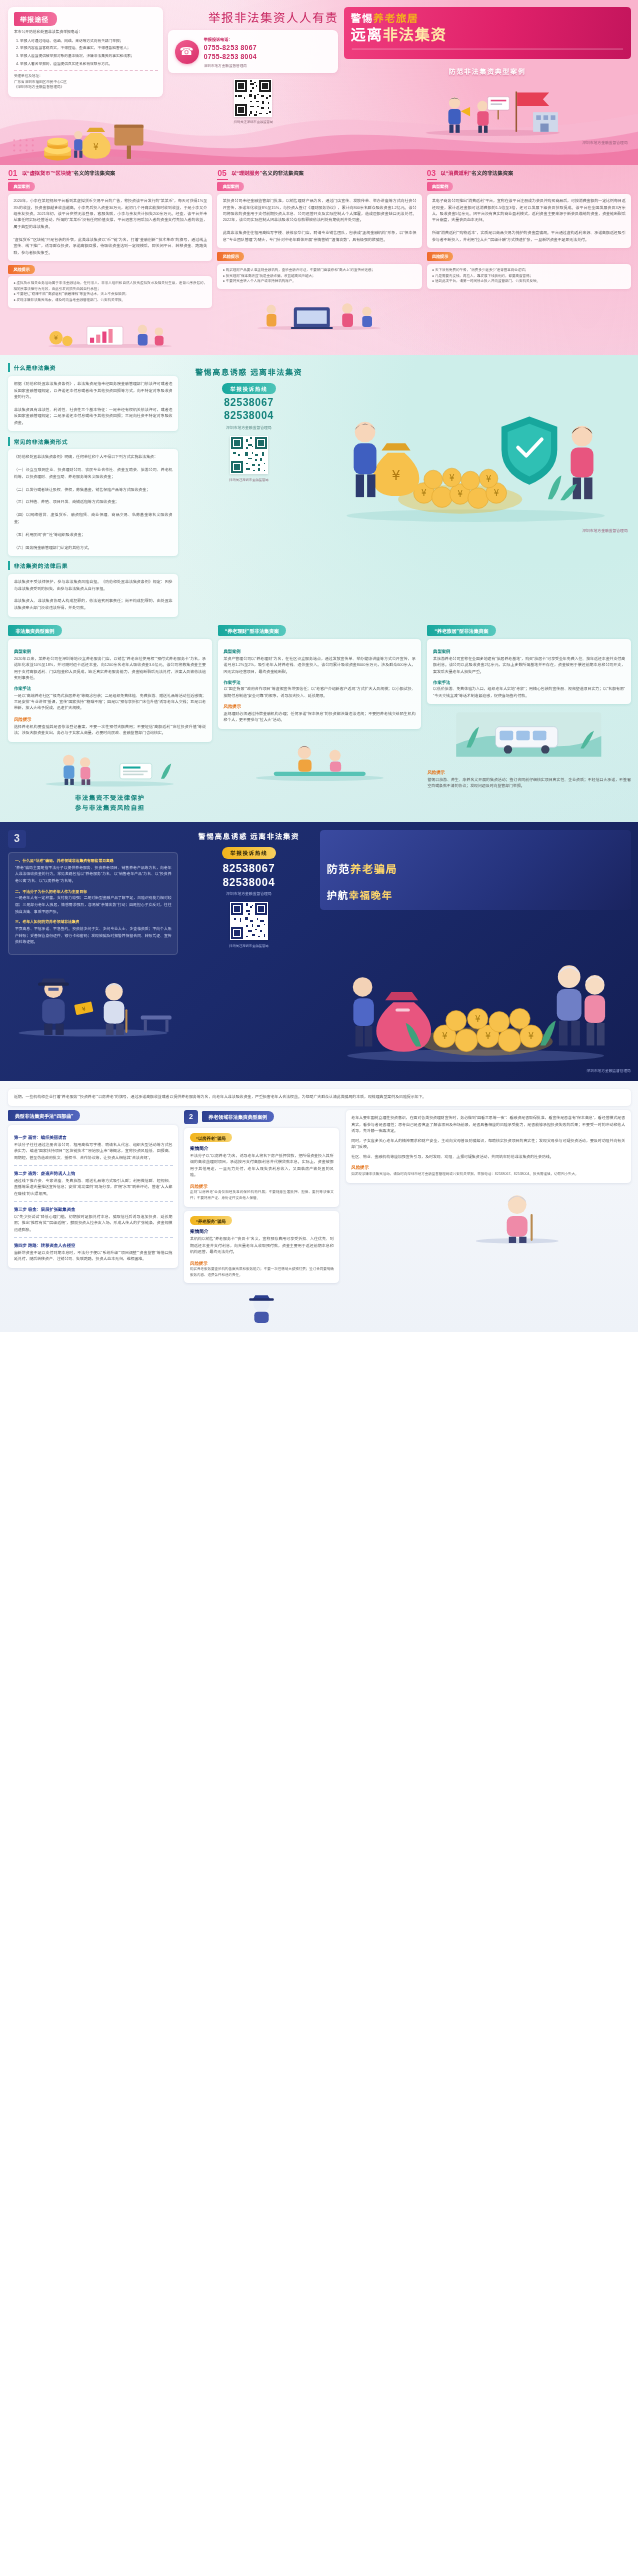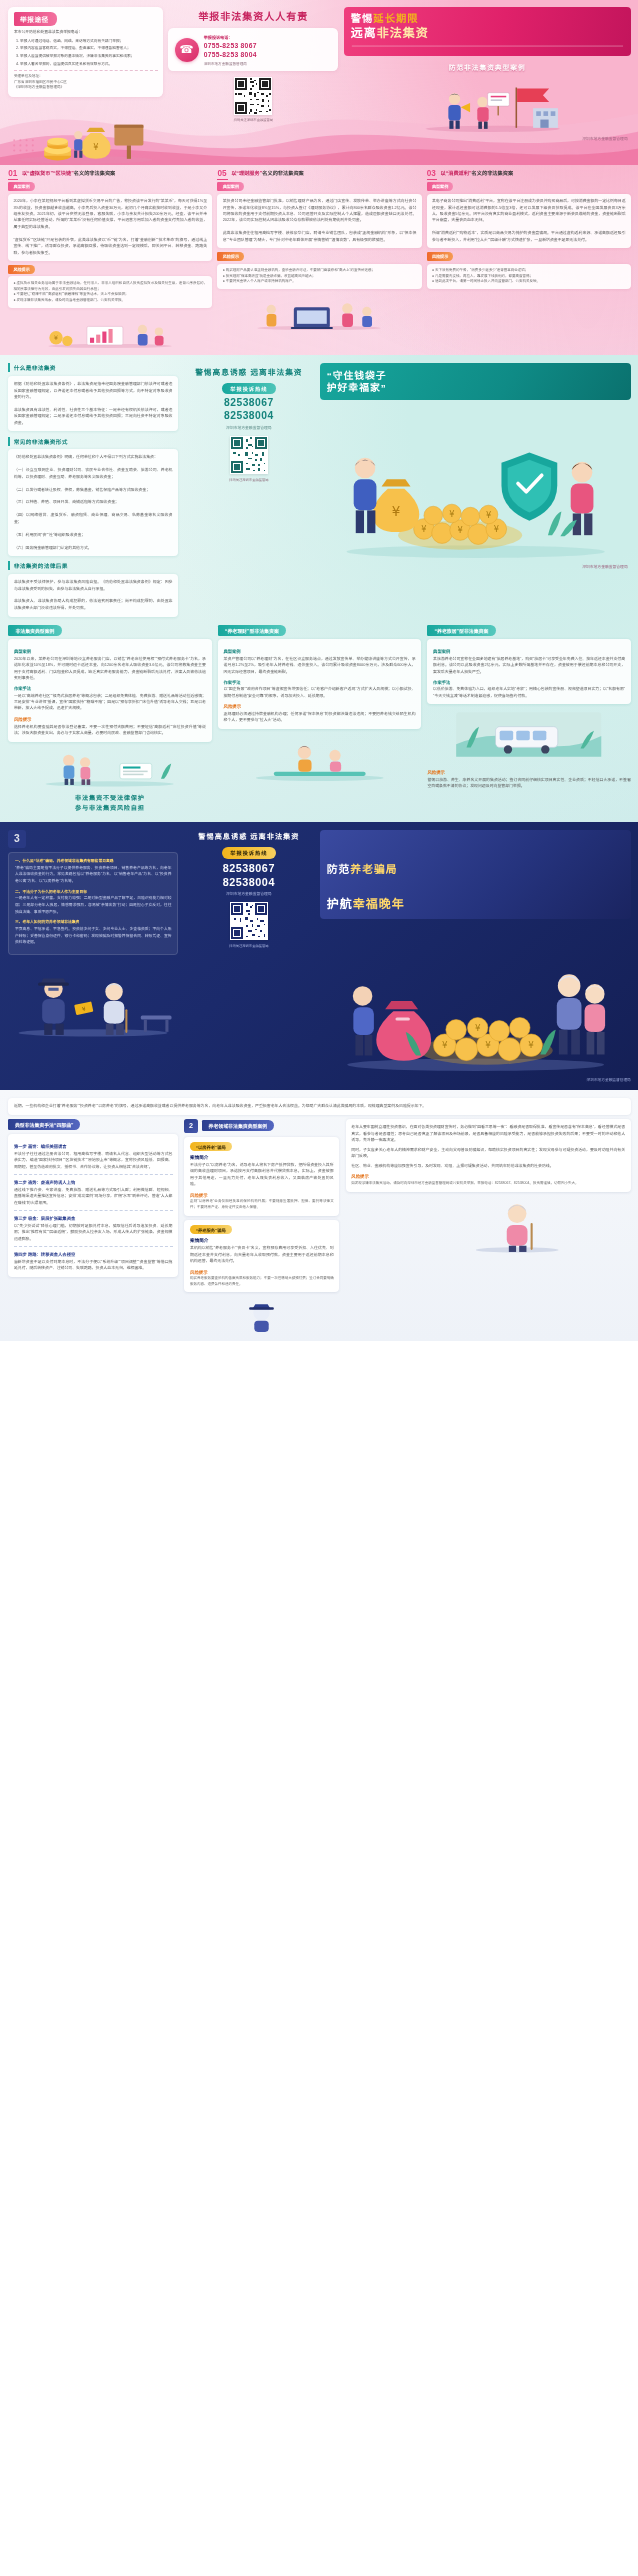--- a/index.html
+++ b/index.html
@@ -65,23 +65,23 @@
   .p1-col-b{width:170px;}
   .p1-col-c{flex:1;}
 
   .box-report{padding:4.6px 5.7px 5.7px 5.7px;}
   .box-report .t{font-size:3.8px;line-height:1.7;color:#555;}
   .box-report ol{margin:2.1px 0 0 0;padding-left:6.2px;}
   .box-report li{font-size:3.7px;line-height:1.7;margin-bottom:1.5px;color:#555;}
   .addr{margin-top:3.1px;font-size:3.6px;line-height:1.6;color:#666;border-top:0.5px dashed #e8bfd2;padding-top:2.6px;}
 
   .center-title{
-    text-align:center;
-    font-size:10px;
-    font-weight:bold;
+    text-align:right;
+    font-size:12px;
+    font-weight:normal;
     color:var(--pink-dark);
     letter-spacing:1px;
     margin:1px 0 5.2px 0;
   }
   .phone-card{padding:5.2px 6.2px;display:flex;align-items:center;gap:5.2px;}
   .phone-icon{
     width:24px;height:24px;border-radius:50%;
     background:linear-gradient(145deg,#f05f91,#d82c68);
     display:flex;align-items:center;justify-content:center;
     color:#fff;font-size:11.3px;flex:0 0 24px;
@@ -103,21 +103,21 @@
   .big-banner{
     position:relative;
     background:linear-gradient(100deg,#ef3d7d 0%,#e0216a 55%,#c3155c 100%);
     border-radius:4.1px;
     padding:6.2px 7.2px;
     color:#fff;
     overflow:hidden;
   }
   .big-banner .l1{font-size:10.3px;font-weight:bold;letter-spacing:1px;line-height:1.15;}
   .big-banner .l1 em{font-style:normal;color:var(--gold);}
-  .big-banner .l2{font-size:12px;font-weight:bold;letter-spacing:1px;line-height:1.2;margin-top:1px;}
+  .big-banner .l2{font-size:15px;font-weight:bold;letter-spacing:1px;line-height:1.2;margin-top:1px;}
   .big-banner .l2 em{font-style:normal;color:#ffe9a8;}
   .sub-title{
     margin-top:6.2px;text-align:center;font-size:6.7px;font-weight:bold;
     color:#fff;letter-spacing:1px;
     text-shadow:0 0.5px 1.5px rgba(170,20,80,.45);
   }
   .issuer{margin-top:3.1px;text-align:right;font-size:3.8px;color:#9b5f7c;padding-right:3.1px;}
 
   
   .ill{position:relative;}
@@ -213,21 +213,21 @@
     display:inline-block;background:linear-gradient(90deg,#f2b41c,#f7cf5e);
     color:#2a2208;font-size:5.2px;font-weight:bold;padding:2.1px 8.2px;border-radius:7.2px;letter-spacing:1px;
   }
   .navy-phone .num{font-size:10.8px;font-weight:bold;color:#fff;margin-top:3.6px;letter-spacing:0.5px;line-height:1.25;}
   .navy-phone .org{font-size:3.8px;color:#aab6e2;margin-top:2.1px;}
   .navy-hero{
     background:linear-gradient(135deg,#3a4aa0 0%,#25337d 60%,#1a2460 100%);
     border-radius:4.1px;padding:7.2px;position:relative;overflow:hidden;
   }
   .navy-hero .l1{font-size:10.8px;font-weight:bold;color:#fff;letter-spacing:1px;margin-top:23px;}
-  .navy-hero .l2{font-size:12px;font-weight:bold;color:#ffd76a;letter-spacing:1px;margin-top:18px;}
+  .navy-hero .l2{font-size:10px;font-weight:bold;color:#ffd76a;letter-spacing:1px;margin-top:11px;}
   .navy-hero .l2 em{font-style:normal;color:#fff;}
   .navy-issuer{margin-top:4.1px;text-align:right;font-size:3.7px;color:#9aa6d6;}
 
   
   .p5{background:linear-gradient(180deg,#f6f8fb 0%,#eef2f8 100%);padding:8.2px;}
   .p5-row{display:flex;gap:6.2px;}
   .p5-a{width:170px;}
   .p5-b{width:155px;}
   .p5-c{flex:1;}
   .white-card{background:#fff;border-radius:4.1px;padding:5.2px 5.7px;box-shadow:0 0.5px 2.6px rgba(40,60,110,.10);}
@@ -392,21 +392,21 @@
               </g>
             </svg>
           </div>
           <div class="qr-cap">扫码关注深圳市金融监管局</div>
         </div>
       </div>
 
       <div class="p1-col-c">
         <div class="big-banner">
           <div class="l1">
-            <span>警惕</span><em>延长期限</em>
+            <span>警惕</span><em>养老旅居</em>
           </div>
           <div class="l2">
             <span>远离</span><em>非法集资</em>
           </div>
           <svg width="100%" height="4.1" aria-hidden="true" viewBox="0 0 530 8">
               <rect width="100%" height="2" y="3" fill="#ffffff" opacity=".35"></rect>
             </svg>
         </div>
 
         <div class="sub-title">防范非法集资典型案例</div>
@@ -654,24 +654,20 @@
               <rect x="16" y="18" width="1" height="2"></rect>
                 <rect x="19" y="19" width="1" height="1"></rect>
             </g>
           </svg>
         </div>
         <div class="qr-cap">扫码关注深圳市金融监管局</div>
       </div>
     </div>
 
     <div class="p2-c">
-      <div class="big-banner teal">
-        <div class="l1">“守住钱袋子</div>
-        <div class="l2">护好幸福家”</div>
-      </div>
       <div class="ill mt12">
         <svg class="ill-svg" width="100%" height="155" viewBox="0 0 560 300" preserveAspectRatio="xMidYMid meet" aria-hidden="true">
           <ellipse cx="280" cy="282" rx="250" ry="12" fill="#9fd8d2" opacity=".45"></ellipse>
 
           <g>
             <ellipse cx="250" cy="250" rx="120" ry="28" fill="#f2b41c" opacity=".35"></ellipse>
             <g fill="#f7c14b" stroke="#e0a62c">
               <circle cx="180" cy="238" r="20"></circle>
                 <circle cx="215" cy="246" r="20"></circle>
                 <circle cx="250" cy="240" r="20"></circle>

